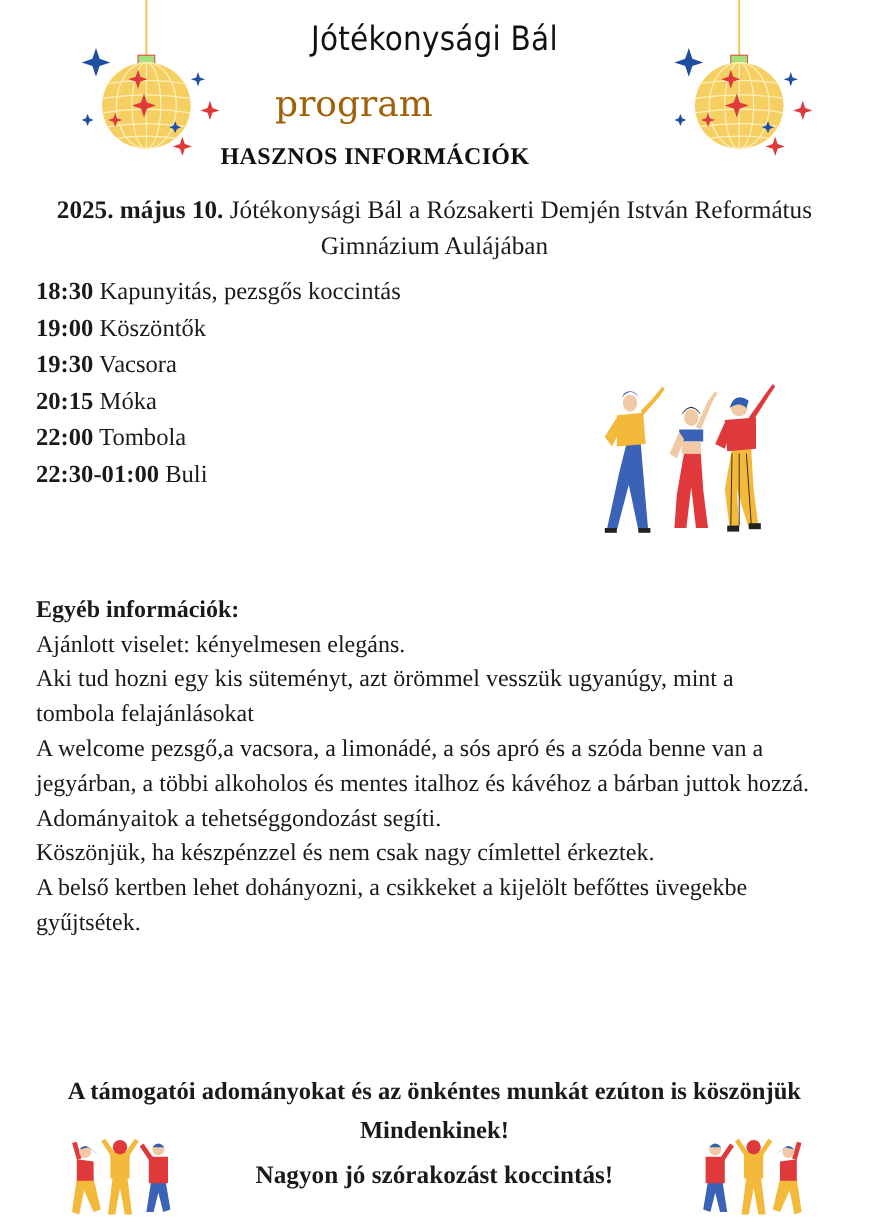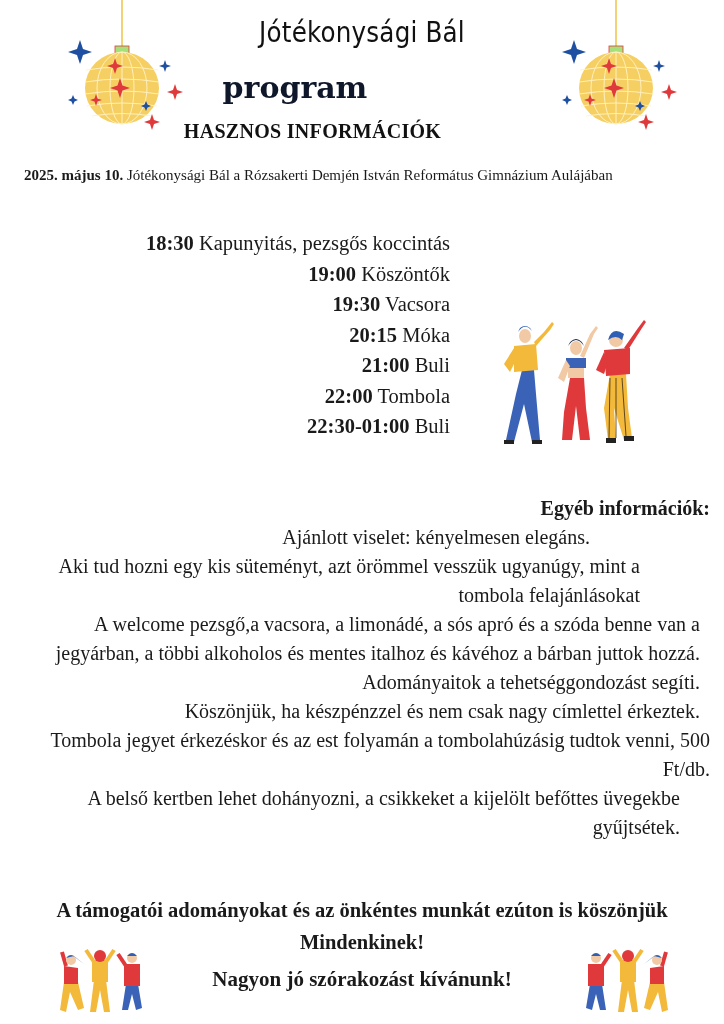--- a/index.html
+++ b/index.html
@@ -1,21 +1,21 @@
 <!DOCTYPE html>
 <html><head>
 <meta charset="utf-8">
 <style>
   html, body { margin: 0; padding: 0; background: #ffffff; }
   body { width: 724px; height: 1024px; position: relative; overflow: hidden; color: #1a1a1a; font-family: "Liberation Serif", "DejaVu Serif", serif; }
-  .abs { position: absolute; text-align: right; }
+  .abs { position: absolute; }
   .title-script { left: 0; width: 724px; top: 16px; text-align: center; font-family: "DejaVu Sans", sans-serif; font-size: 28px; font-weight: normal; letter-spacing: 0.2px; color: #111; transform: scaleX(0.88); }
-  .title-program { left: 0; width: 590px; top: 70px; text-align: center; font-family: "DejaVu Serif", serif; font-weight: bold; font-size: 30px; color: #0f172a; }
+  .title-program { left: 0; width: 590px; top: 70px; text-align: center; font-family: "DejaVu Serif", serif; font-weight: normal; font-size: 30px; color: #a16207; }
   .subtitle { left: 0; width: 625px; top: 120px; text-align: center; font-family: "Liberation Serif", serif; font-weight: bold; font-size: 20px; letter-spacing: 0.3px; color: #111; }
-  .intro { left: 24px; width: 676px; top: 160px; text-align: left; font-size: 15px; line-height: 30px; }
+  .intro { left: 24px; width: 676px; top: 160px; text-align: center; font-size: 21px; line-height: 30px; }
   .intro b { font-weight: bold; }
   .schedule { left: 30px; top: 228px; width: 420px; }
   .sched-row { font-size: 20.5px; line-height: 30.5px; white-space: nowrap; }
   .sched-row .t { font-weight: bold; }
   .info { left: 30px; top: 452px; width: 680px; margin-top: 42px; }
   .info-heading { font-weight: bold; font-size: 20px; line-height: 29px; }
   .info-p { font-size: 20px; line-height: 29px; }
   .closing1 { left: 0; width: 724px; top: 894px; text-align: center; font-weight: bold; font-size: 20.5px; line-height: 32px; }
   .closing2 { left: 0; width: 724px; top: 964px; text-align: center; font-weight: bold; font-size: 21px; line-height: 30px; }
   svg { display: block; }
@@ -91,21 +91,20 @@
 
 <div class="abs intro">
   <b>2025. május 10.</b><span> Jótékonysági Bál a Rózsakerti Demjén István Református Gimnázium Aulájában</span>
 </div>
 
 <div class="abs schedule">
   <div class="sched-row"><span class="t">18:30</span> <span>Kapunyitás, pezsgős koccintás</span></div>
   <div class="sched-row"><span class="t">19:00</span> <span>Köszöntők</span></div>
   <div class="sched-row"><span class="t">19:30</span> <span>Vacsora</span></div>
   <div class="sched-row"><span class="t">20:15</span> <span>Móka</span></div>
-  <div class="sched-row"><span class="t">21:00</span> <span>Buli</span></div>
   <div class="sched-row"><span class="t">22:00</span> <span>Tombola</span></div>
   <div class="sched-row"><span class="t">22:30-01:00</span> <span>Buli</span></div>
 </div>
 
 <div class="abs" style="left:492px;top:312px;width:170px;height:140px;">
   <svg width="170" height="140" viewBox="0 0 170 140">
 
     <path d="M30 58 L24 82 L14 128 L22 130 L32 92 L40 130 L48 128 L44 82 L42 58Z" fill="#3a63b8"></path>
     <path d="M22 34 L44 32 L46 58 L22 60Z" fill="#f2b93b"></path>
     <path d="M44 34 L58 18 L62 12 L60 10 L52 20 L42 30Z" fill="#f2b93b"></path>
@@ -138,28 +137,27 @@
       <rect x="132" y="124" width="10" height="5" fill="#222"></rect>
   </svg>
 </div>
 
 <div class="abs info">
   <div class="info-heading">Egyéb információk:</div>
   <div class="info-p" style="width:560px">Ajánlott viselet: kényelmesen elegáns.</div>
   <div class="info-p" style="width:610px">Aki tud hozni egy kis süteményt, azt örömmel vesszük ugyanúgy, mint a tombola felajánlásokat</div>
   <div class="info-p" style="width:670px">A welcome pezsgő,a vacsora, a limonádé, a sós apró és a szóda benne van a jegyárban, a többi alkoholos és mentes italhoz és kávéhoz a bárban juttok hozzá. Adományaitok a tehetséggondozást segíti.</div>
   <div class="info-p" style="width:670px">Köszönjük, ha készpénzzel és nem csak nagy címlettel érkeztek.</div>
-  <div class="info-p" style="width:680px">Tombola jegyet érkezéskor és az est folyamán a tombolahúzásig tudtok venni, 500 Ft/db.</div>
   <div class="info-p" style="width:650px">A belső kertben lehet dohányozni, a csikkeket a kijelölt befőttes üvegekbe gyűjtsétek.</div>
 </div>
 
 <div class="abs closing1">
     <div style="width:660px;margin:0 auto">A támogatói adományokat és az önkéntes munkát ezúton is köszönjük Mindenkinek!</div>
   </div>
-<div class="abs closing2">Nagyon jó szórakozást kívánunk!</div>
+<div class="abs closing2">Nagyon jó szórakozást koccintás!</div>
 
 <div class="abs" style="left:56px;top:948px;width:100px;height:70px;">
   <svg width="100" height="70" viewBox="0 0 100 70">
     <path d="M8 34 L4 62 L10 64 L14 44 L22 62 L28 60 L22 34Z" fill="#f2b93b"></path>
     <path d="M8 18 L22 20 L22 36 L8 36Z" fill="#e0393b"></path>
     <line x1="10" y1="18" x2="6" y2="4" stroke="#e0393b" stroke-width="4"></line>
     <circle cx="15" cy="12" r="5" fill="#f1c9a5"></circle>
       <path d="M10 10 Q15 4 20 10 L28 16 L18 8Z" fill="#2f5fb5"></path>
     <path d="M38 32 L34 64 L40 64 L44 42 L48 64 L54 64 L50 32Z" fill="#f2b93b"></path>
     <path d="M36 12 L52 12 L52 34 L36 34Z" fill="#f2b93b"></path>

